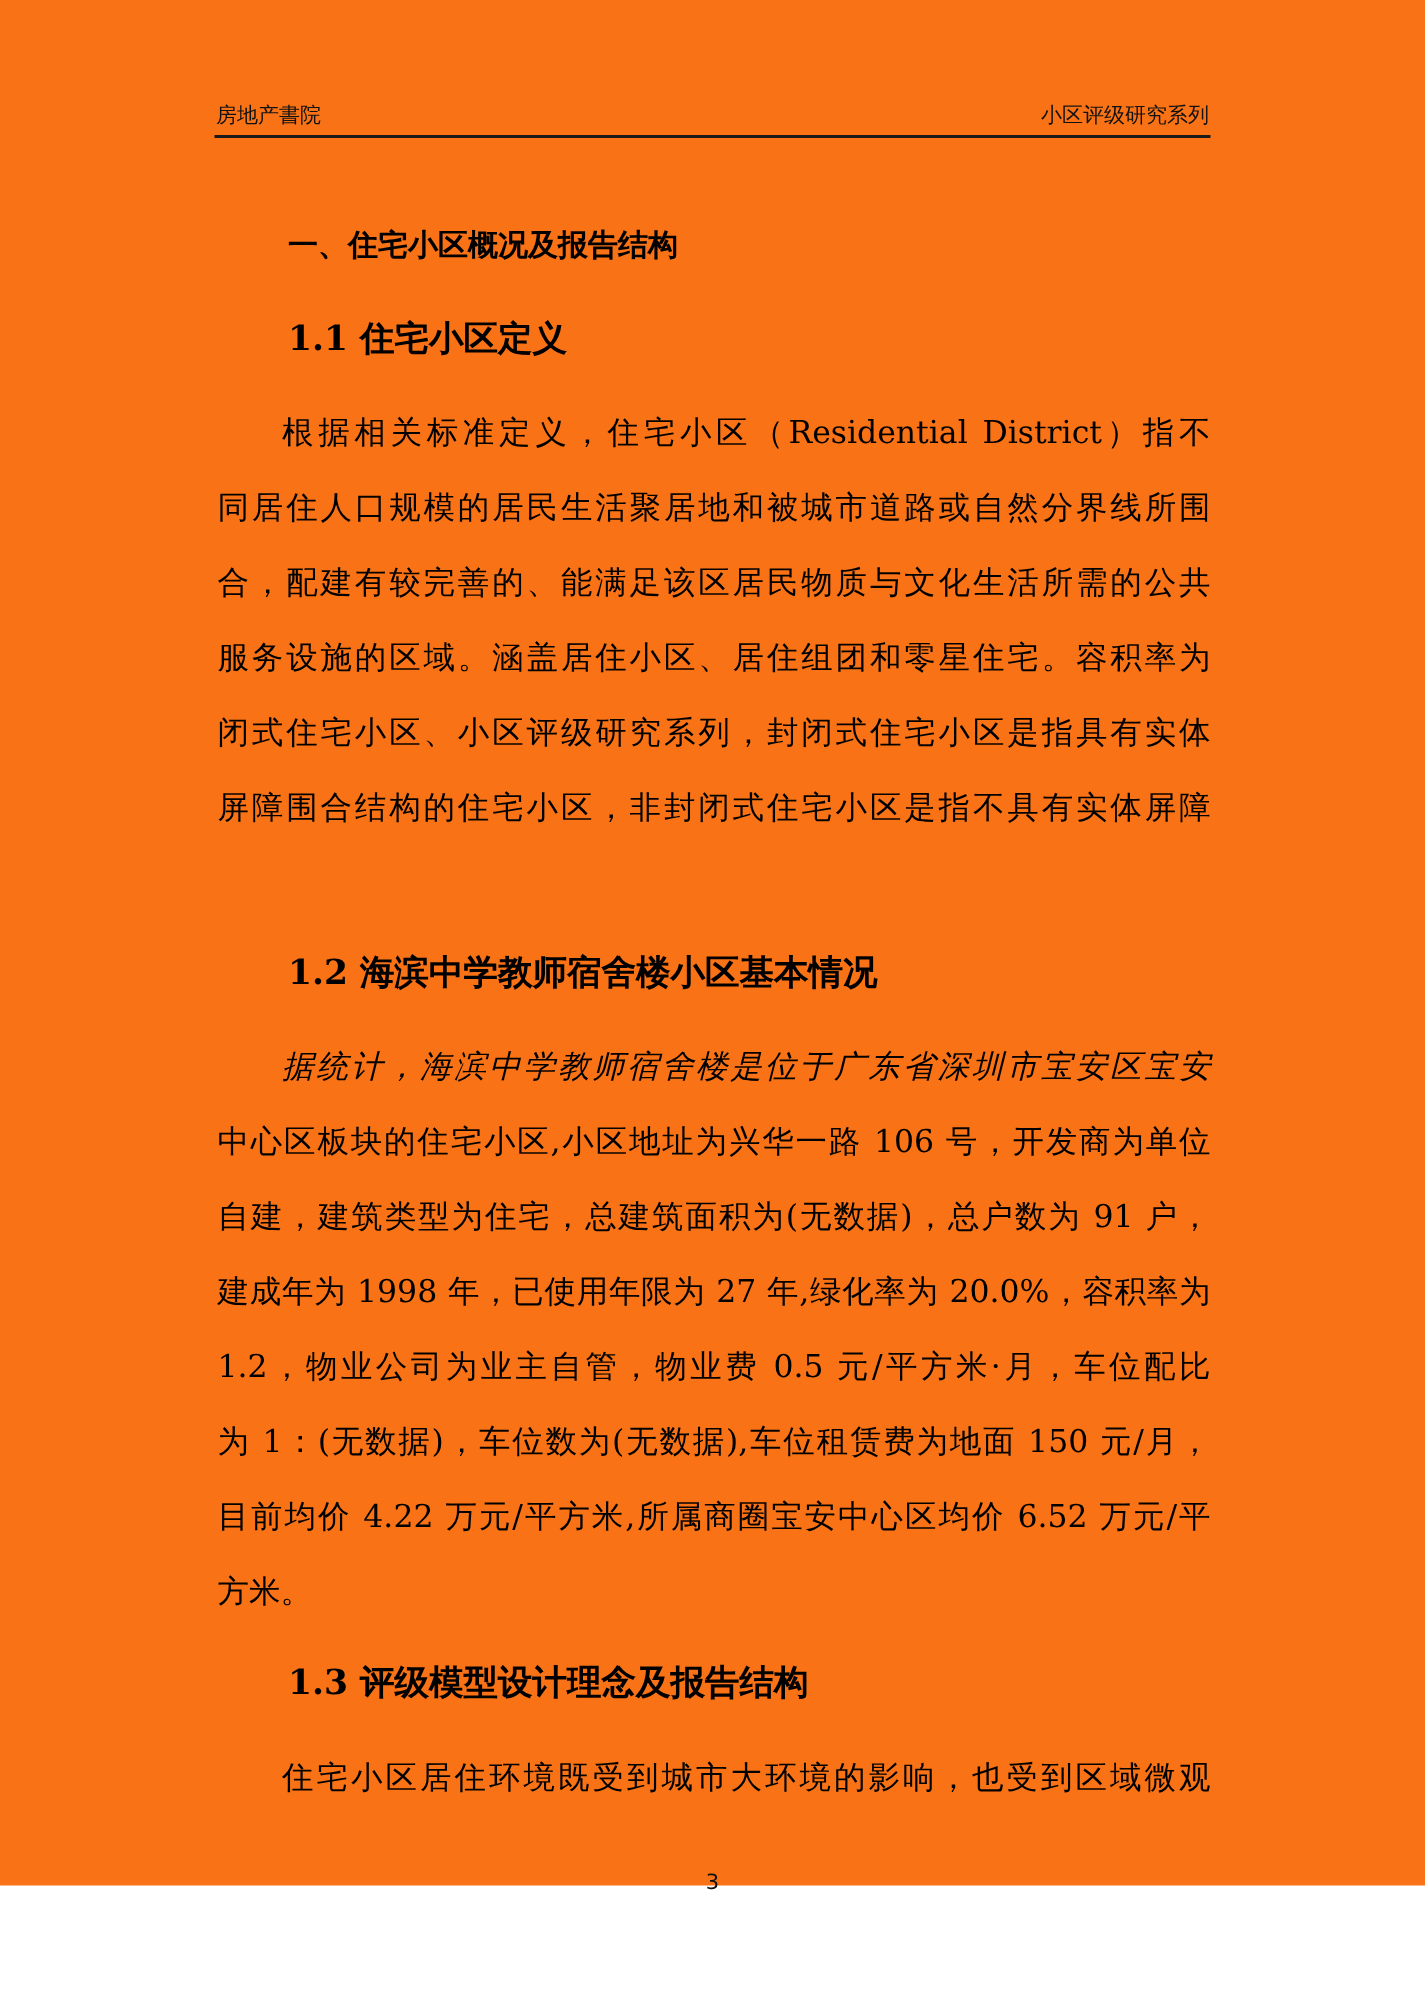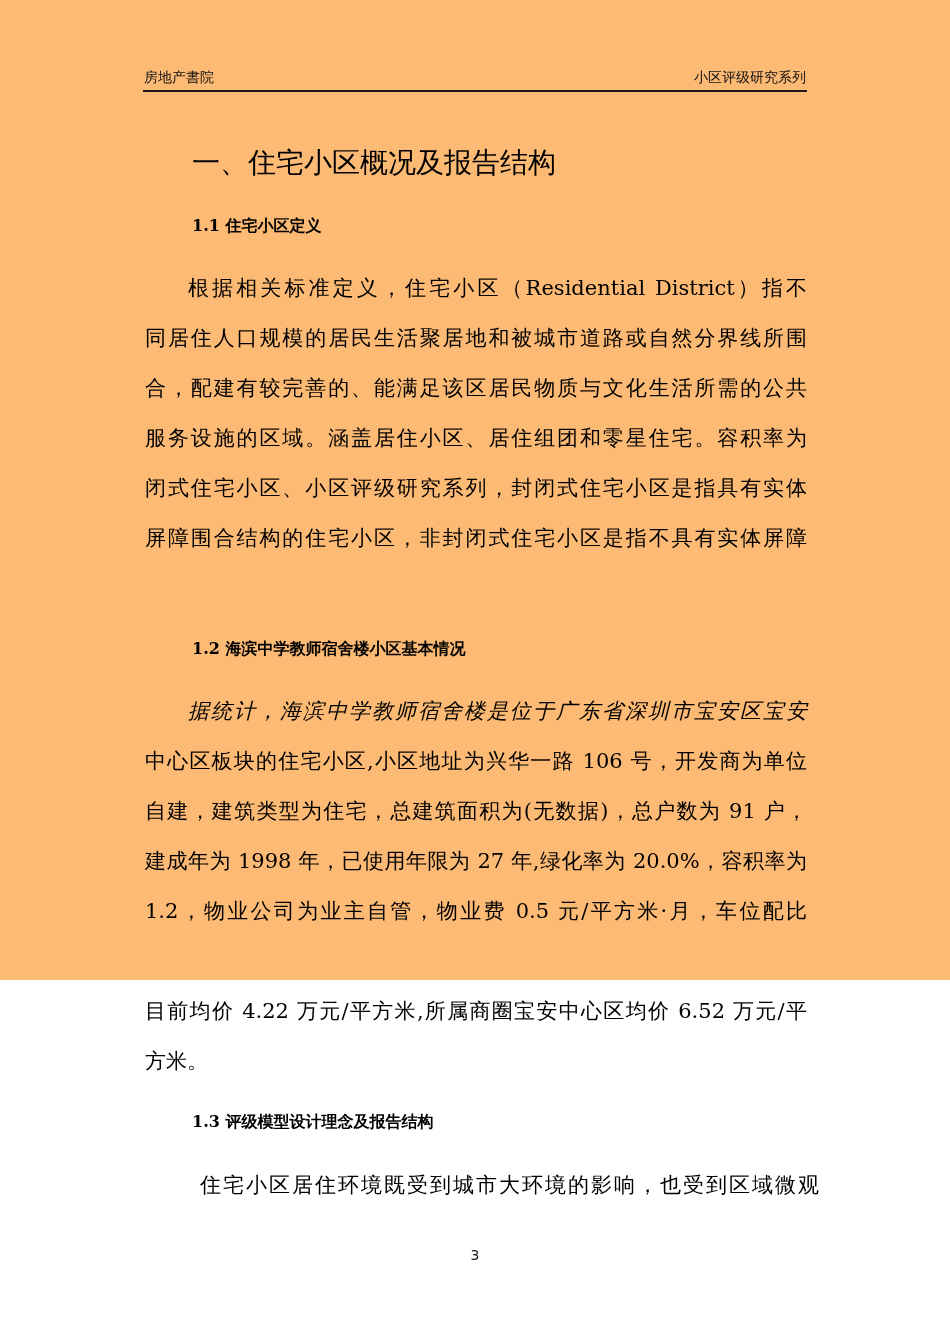--- a/index.html
+++ b/index.html
@@ -1,23 +1,23 @@
 <!DOCTYPE html>
 <html><head>
   <meta charset="utf-8">
   <style>
     html, body { margin: 0; padding: 0; background: #ffffff; }
     body { width: 950px; height: 1344px; position: relative; overflow: hidden; color: #000; }
-    .page { position: absolute; left: 0; top: 0; width: 950px; height: 980px; background: #fdba74; }
+    .page { position: absolute; left: 0; top: 0; width: 950px; height: 1257px; background: #f97316; }
     .header { position: absolute; left: 143px; top: 68px; width: 664px; height: 22px; border-bottom: 2px solid #1a1a1a; }
     .header span { position: absolute; top: 0; font-family: "DejaVu Sans", sans-serif; font-size: 14px; line-height: 18px; color: #111; }
     .header .left { left: 1px; }
     .header .right { right: 1px; }
-    .h1 { position: absolute; left: 192px; top: 147px; font-family: "DejaVu Serif", serif; font-size: 28px; font-weight: normal; line-height: 32px; white-space: nowrap; }
-    .h2 { position: absolute; left: 192px; font-family: "DejaVu Serif", serif; font-size: 16px; font-weight: bold; line-height: 30px; white-space: nowrap; }
+    .h1 { position: absolute; left: 192px; top: 147px; font-family: "DejaVu Serif", serif; font-size: 20px; font-weight: bold; line-height: 32px; white-space: nowrap; }
+    .h2 { position: absolute; left: 192px; font-family: "DejaVu Serif", serif; font-size: 23px; font-weight: bold; line-height: 30px; white-space: nowrap; }
     .line { position: absolute; left: 145px; width: 662px; font-family: "DejaVu Serif", serif; font-size: 21px; line-height: 30px; white-space: nowrap; text-align: justify; text-align-last: justify; }
     .line.indent { left: 188px; width: 619px; }
     .line.last { text-align-last: left; }
     .pageno { position: absolute; left: 0; width: 950px; top: 1247px; text-align: center; font-family: "DejaVu Sans", sans-serif; font-size: 14px; color: #111; }
   </style>
 </head>
 <body>
 
 <div class="page">
 
@@ -35,20 +35,21 @@
   <div class="line" style="top:423px;">服务设施的区域。涵盖居住小区、居住组团和零星住宅。容积率为</div>
   <div class="line" style="top:473px;">闭式住宅小区、小区评级研究系列，封闭式住宅小区是指具有实体</div>
   <div class="line" style="top:523px;">屏障围合结构的住宅小区，非封闭式住宅小区是指不具有实体屏障</div>
 
   <div class="h2" style="top:634px;">1.2 海滨中学教师宿舍楼小区基本情况</div>
   <div class="line indent" style="top:696px;font-style:italic;">据统计，海滨中学教师宿舍楼是位于广东省深圳市宝安区宝安</div>
   <div class="line" style="top:746px;">中心区板块的住宅小区,小区地址为兴华一路 106 号，开发商为单位</div>
   <div class="line" style="top:796px;">自建，建筑类型为住宅，总建筑面积为(无数据)，总户数为 91 户，</div>
   <div class="line" style="top:846px;">建成年为 1998 年，已使用年限为 27 年,绿化率为 20.0%，容积率为</div>
   <div class="line" style="top:896px;">1.2，物业公司为业主自管，物业费 0.5 元/平方米·月，车位配比</div>
+  <div class="line" style="top:946px;">为 1：(无数据)，车位数为(无数据),车位租赁费为地面 150 元/月，</div>
   <div class="line" style="top:996px;">目前均价 4.22 万元/平方米,所属商圈宝安中心区均价 6.52 万元/平</div>
   <div class="line last" style="top:1046px;">方米。</div>
 
   <div class="h2" style="top:1107px;">1.3 评级模型设计理念及报告结构</div>
-  <div class="line indent" style="top:1170px;margin-left:12px;">住宅小区居住环境既受到城市大环境的影响，也受到区域微观</div>
+  <div class="line indent" style="top:1170px;">住宅小区居住环境既受到城市大环境的影响，也受到区域微观</div>
 
   <div class="pageno">3</div>
 </div>
 
 </body></html>

